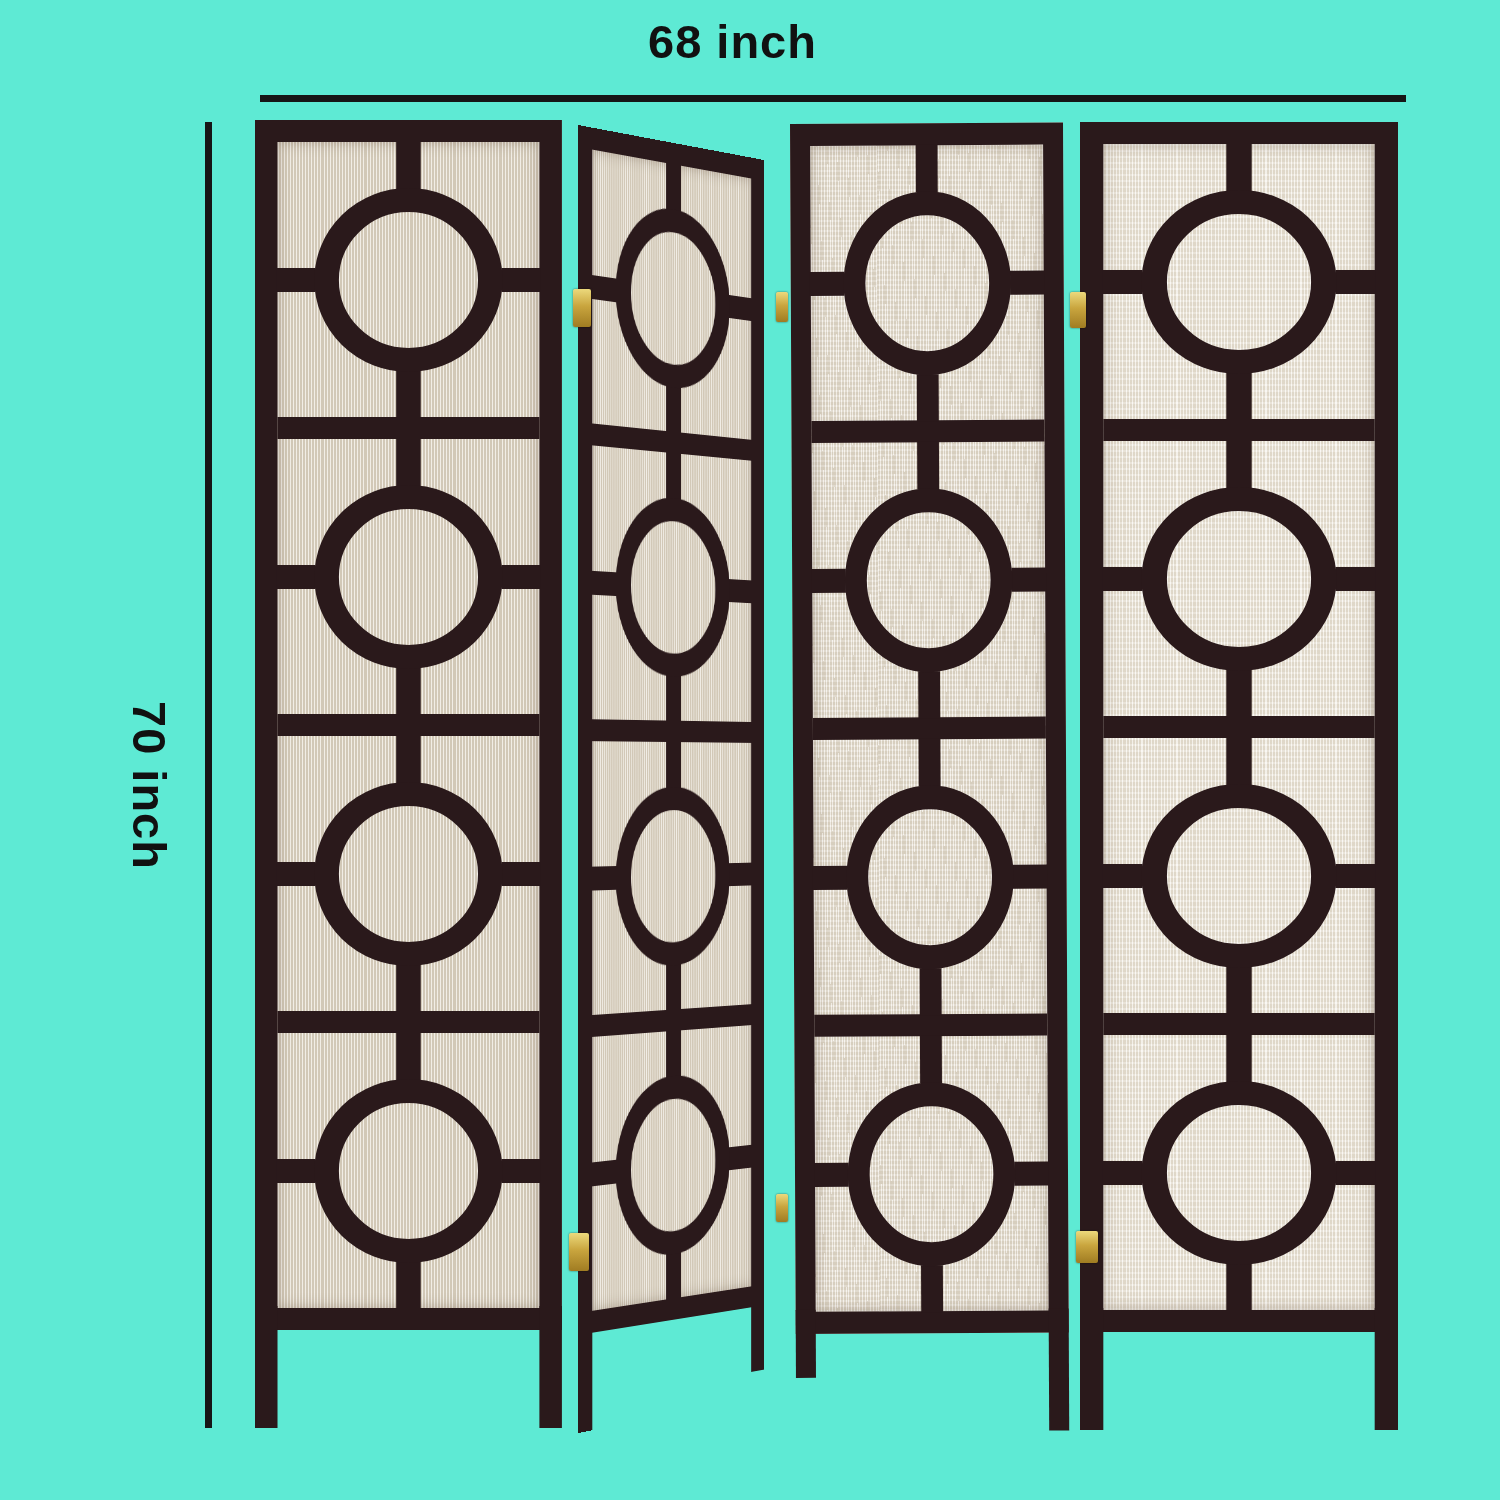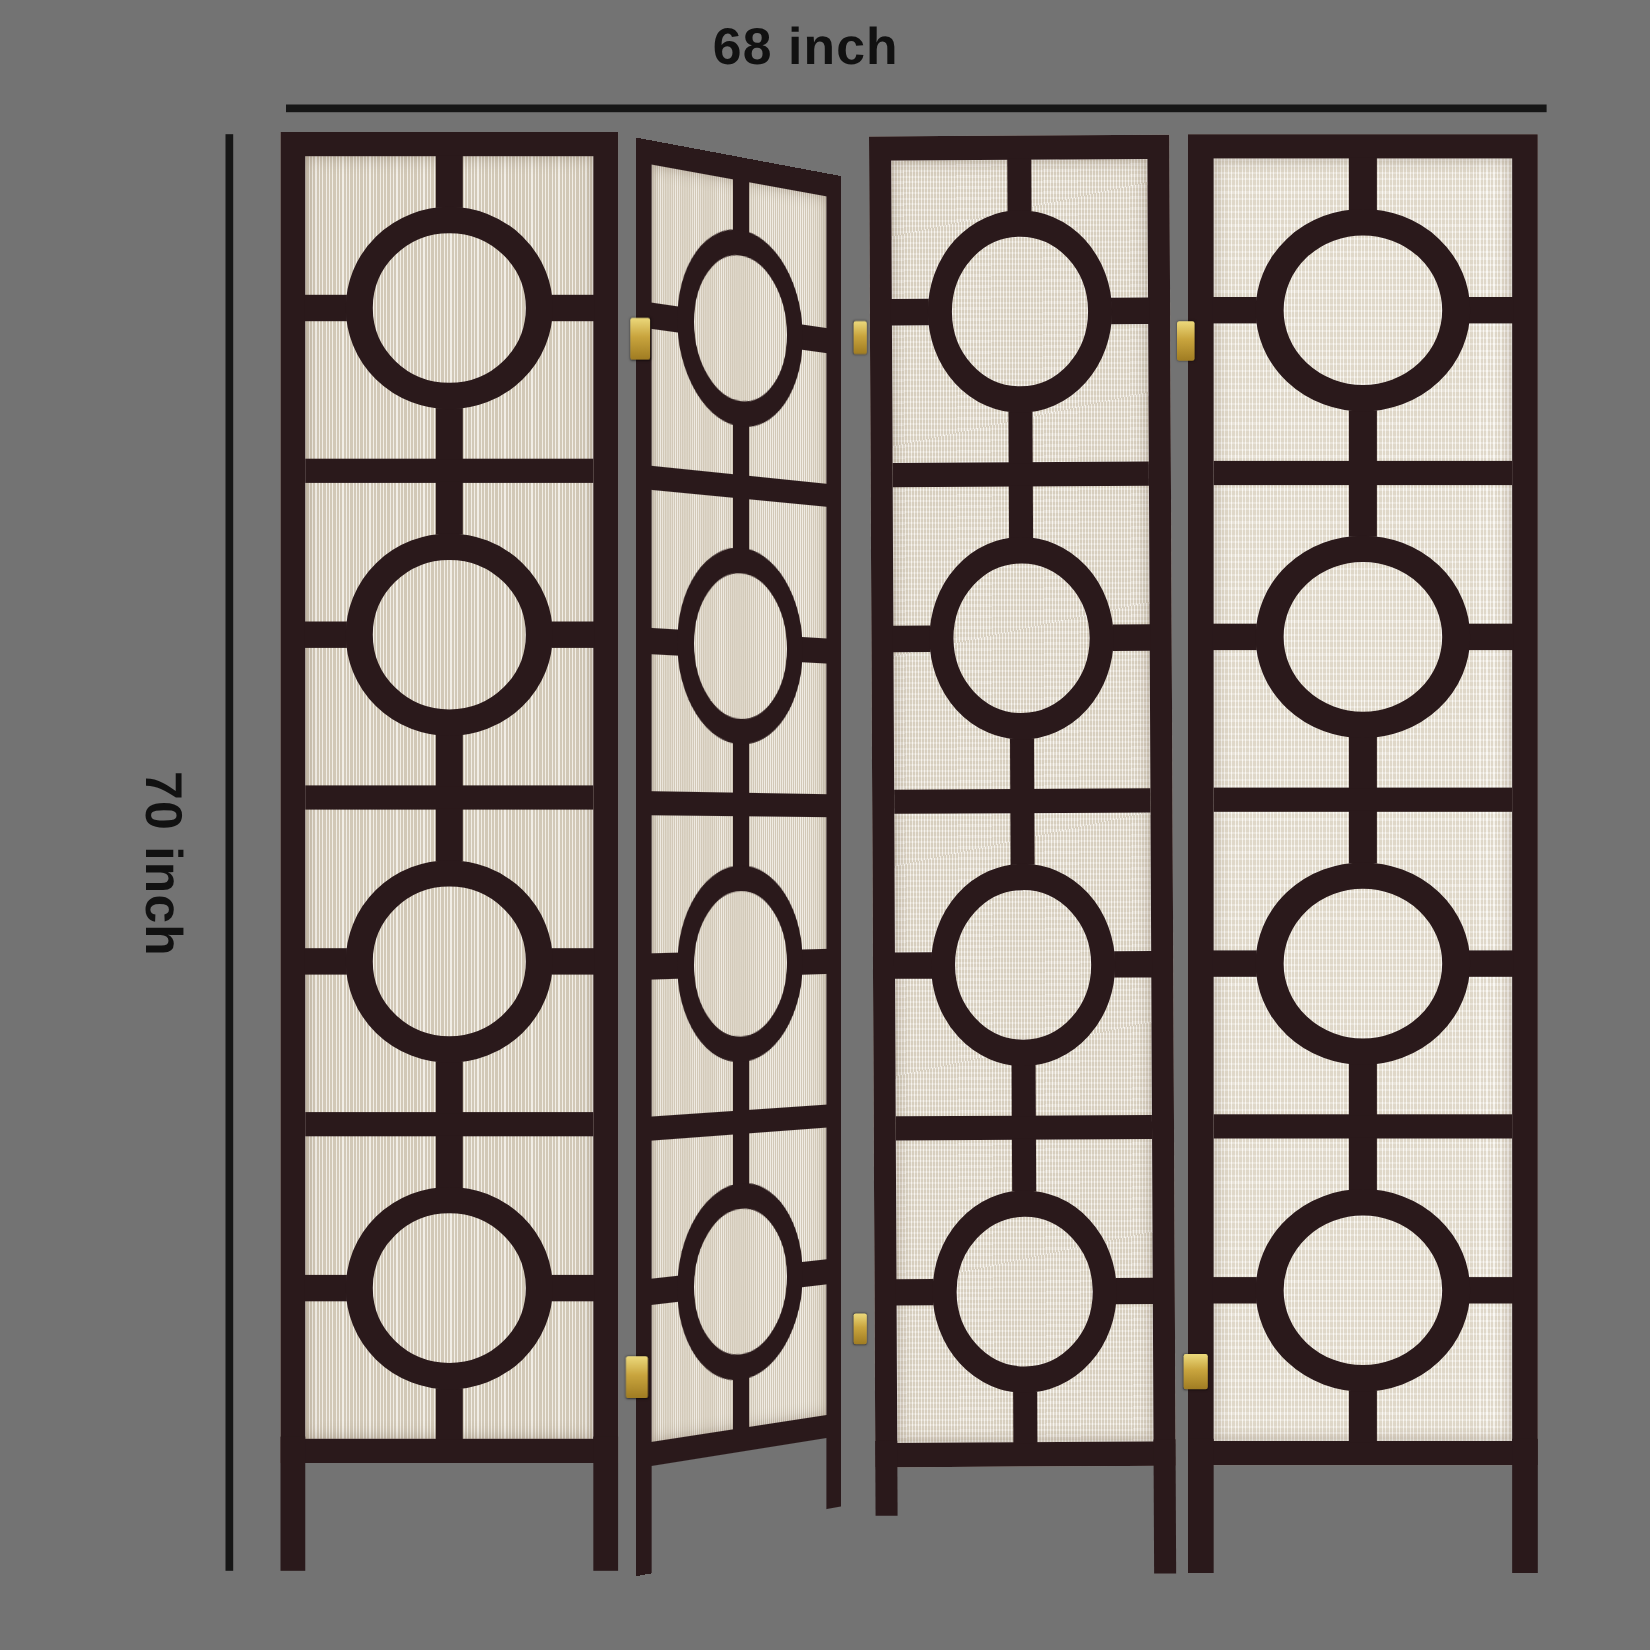--- a/index.html
+++ b/index.html
@@ -1,17 +1,17 @@
 <!DOCTYPE html>
 <html><head>
 <meta charset="utf-8">
 <style>
   html,body{margin:0;padding:0;background:#ffffff;}
   .scene{
-    position:relative;width:1500px;height:1500px;background:#737373;overflow:hidden;
+    position:relative;width:1500px;height:1500px;background:#5eead4;overflow:hidden;
     font-family:"Liberation Sans", sans-serif;
     --wood:#2a191b;
   }
   
   .dim-label-w{
     position:absolute;left:560px;top:14px;width:345px;text-align:center;
     font-size:47px;font-weight:700;color:#111;letter-spacing:1px;
   }
   .dim-line-w{position:absolute;left:260px;top:95px;width:1146px;height:7px;background:#161616;}
   .dim-label-h{

